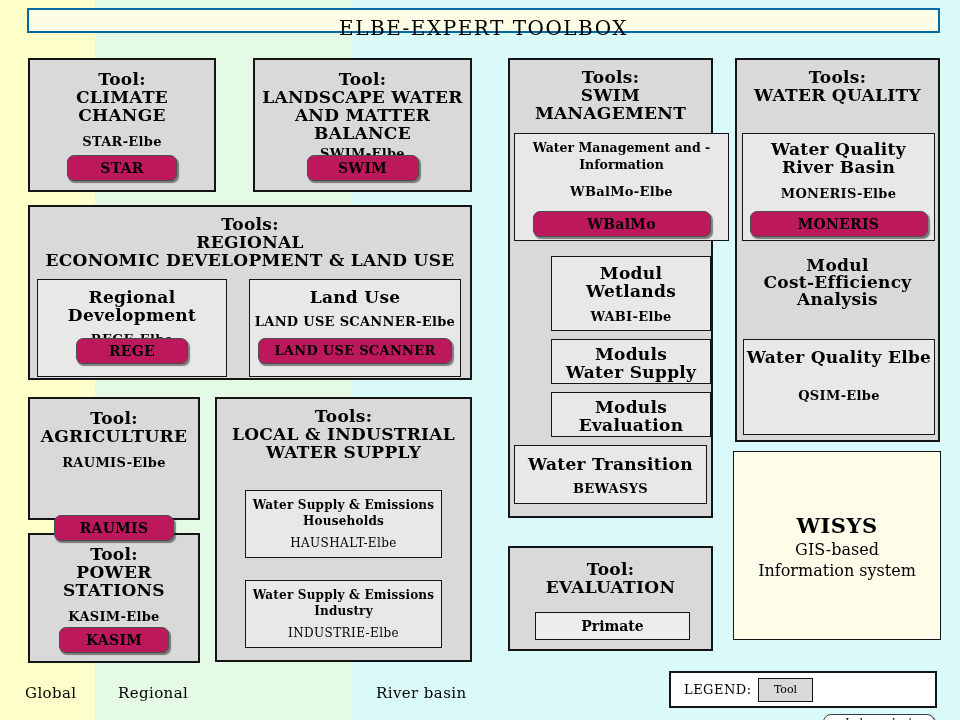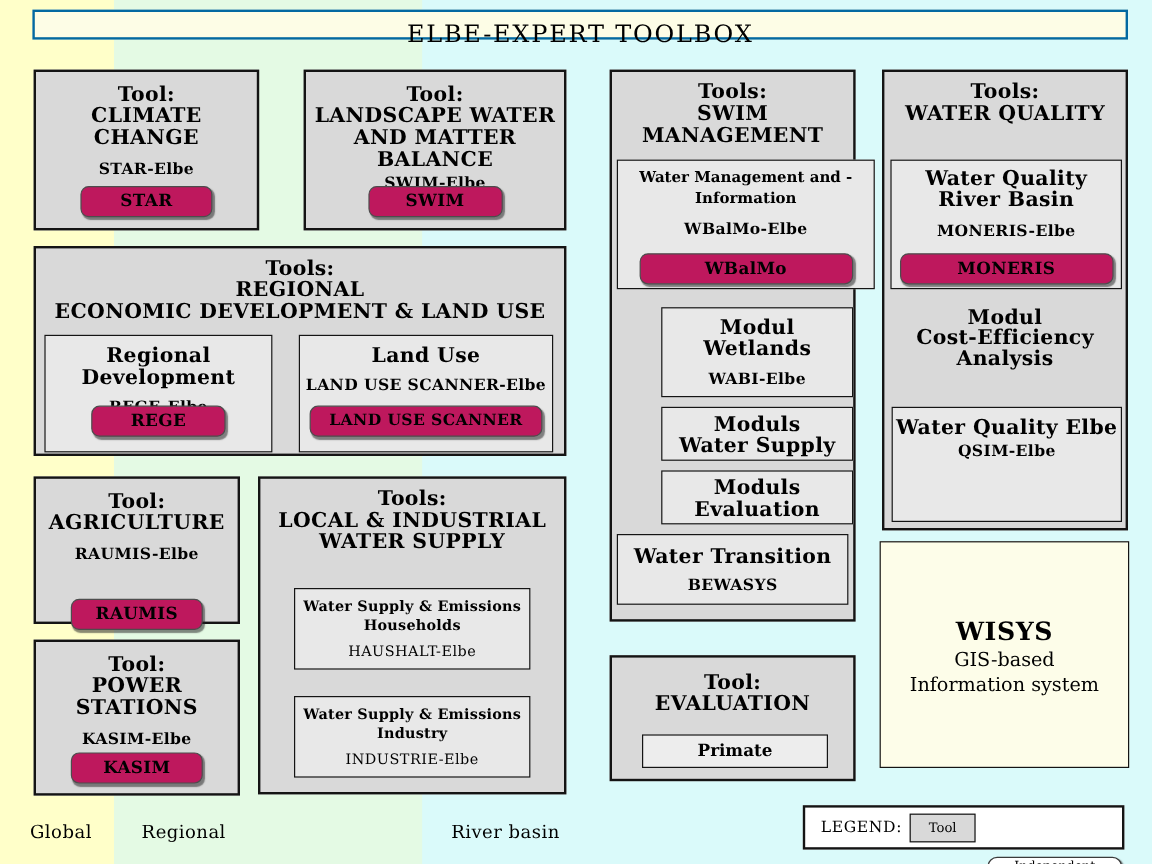--- a/index.html
+++ b/index.html
@@ -101,21 +101,21 @@
       <div class="btn small" style="top:58px;width:194px">LAND USE SCANNER</div>
     </div>
   </div>
 
   <div class="gbox pt10" style="left:28px;top:397px;width:172px;height:123px">
     <div class="bh">
       <div>Tool:</div>
       <div>AGRICULTURE</div>
     </div>
     <div class="model gap10">RAUMIS-Elbe</div>
-    <div class="btn" style="top:100px;width:110px">RAUMIS</div>
+    <div class="btn" style="top:116px;width:120px">RAUMIS</div>
   </div>
 
   <div class="gbox pt10" style="left:28px;top:533px;width:172px;height:130px">
     <div class="bh">
       <div>Tool:</div>
       <div>POWER STATIONS</div>
     </div>
     <div class="model gap10">KASIM-Elbe</div>
     <div class="btn" style="top:92px;width:110px">KASIM</div>
   </div>
@@ -188,21 +188,21 @@
       <div class="model gap10">MONERIS-Elbe</div>
       <div class="btn" style="top:77px;width:178px">MONERIS</div>
     </div>
     <div class="bh" style="position:absolute;left:0;top:197px;width:100%;line-height:17px">
       <div>Modul</div>
       <div>Cost-Efficiency</div>
       <div>Analysis</div>
     </div>
     <div class="sb pt8" style="left:6px;top:279px;width:192px;height:96px">
       <div class="bh">Water Quality Elbe</div>
-      <div class="model" style="margin-top:3px">QSIM-Elbe</div>
+      <div class="model" style="margin-top:22px">QSIM-Elbe</div>
     </div>
   </div>
 
   <div class="wisys" style="left:733px;top:451px;width:208px;height:189px">
     <div class="big">WISYS</div>
     <div class="sub">GIS-based</div>
     <div class="sub">Information system</div>
   </div>
 
   <div class="legend">

